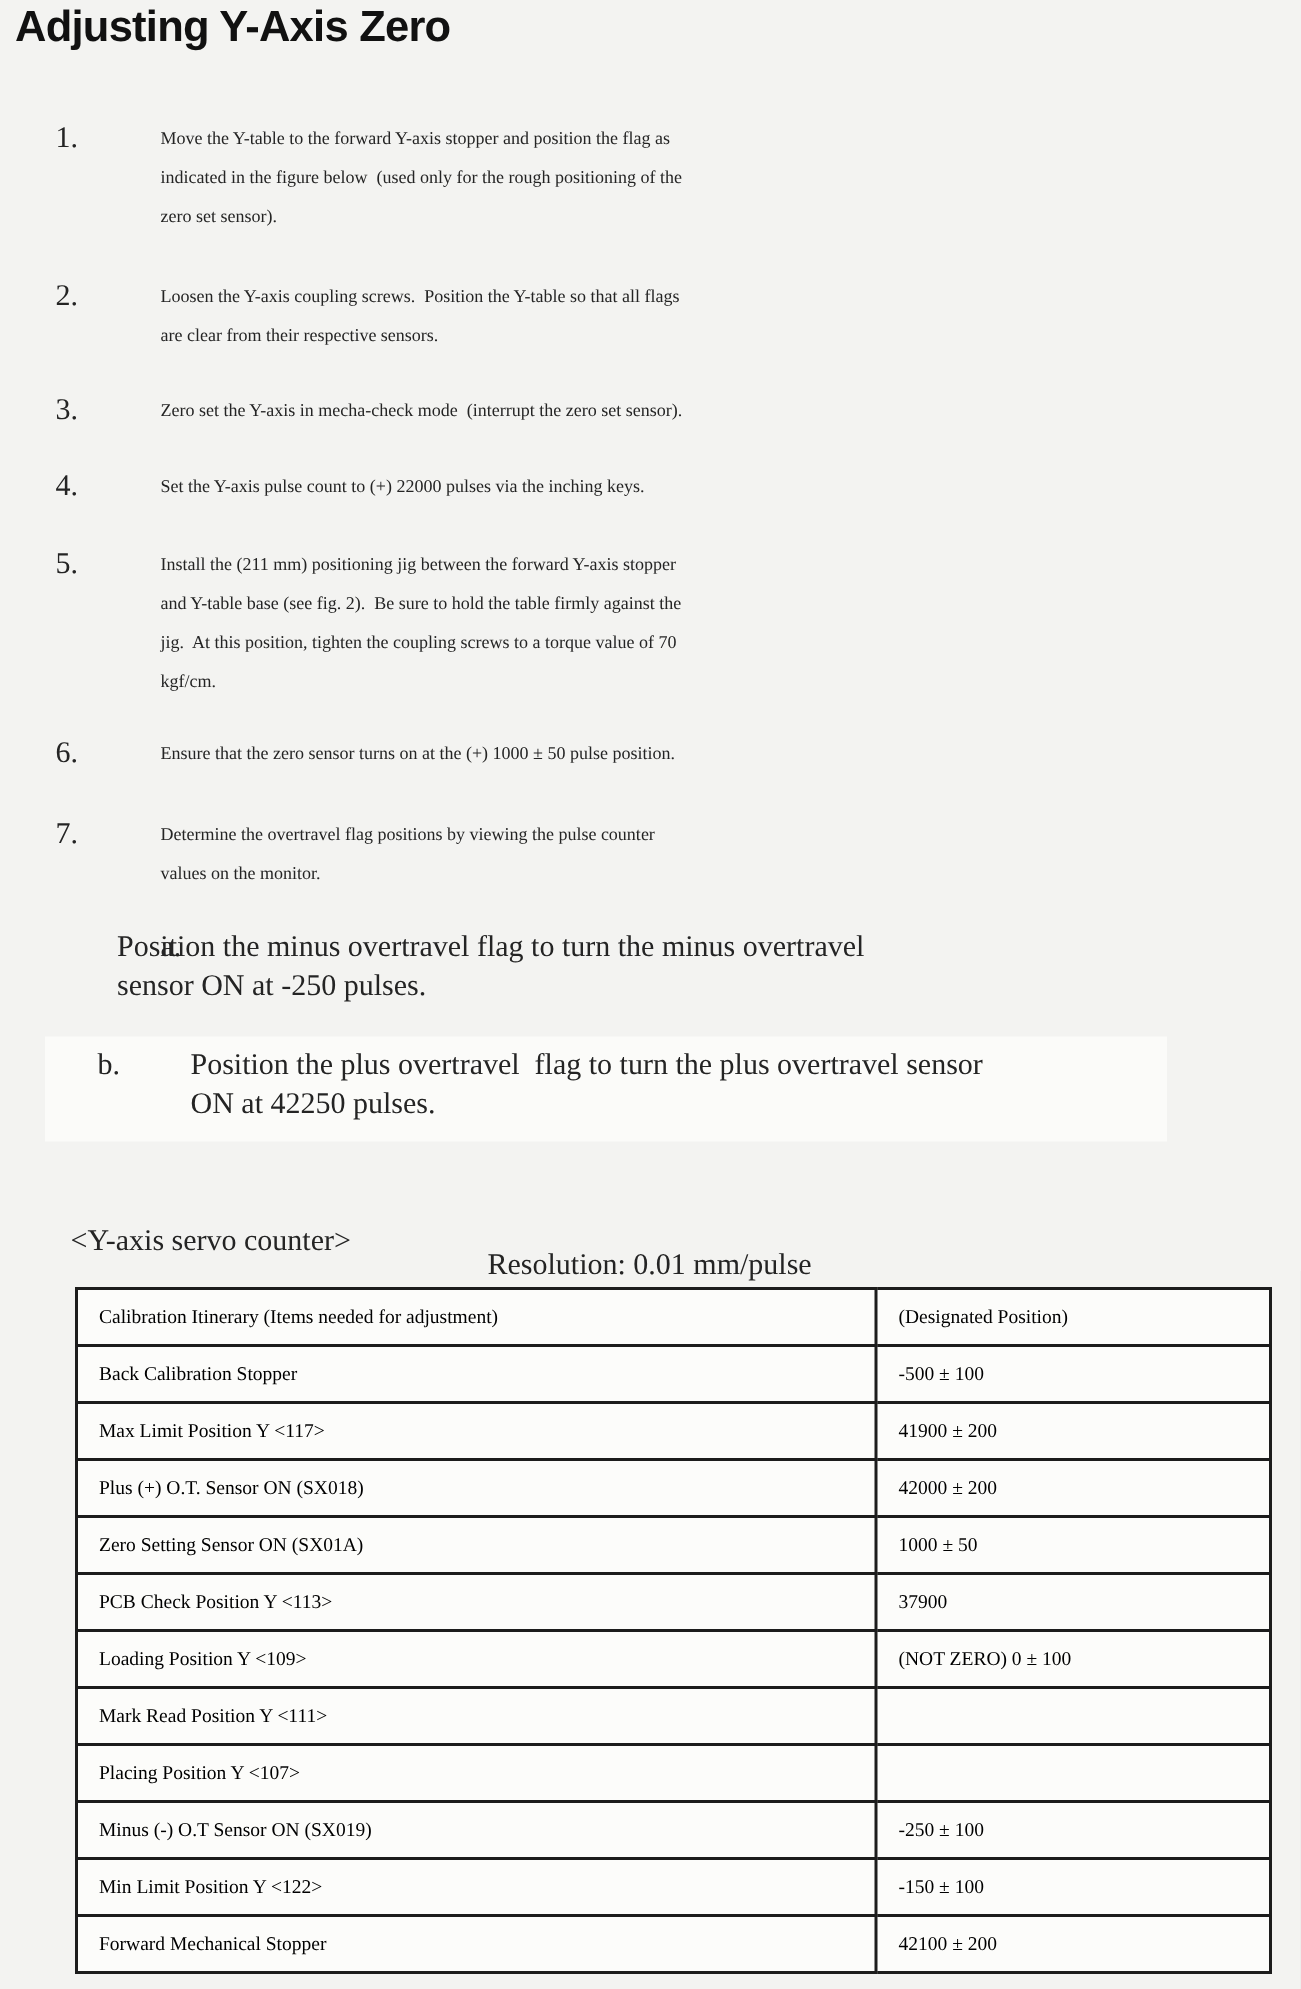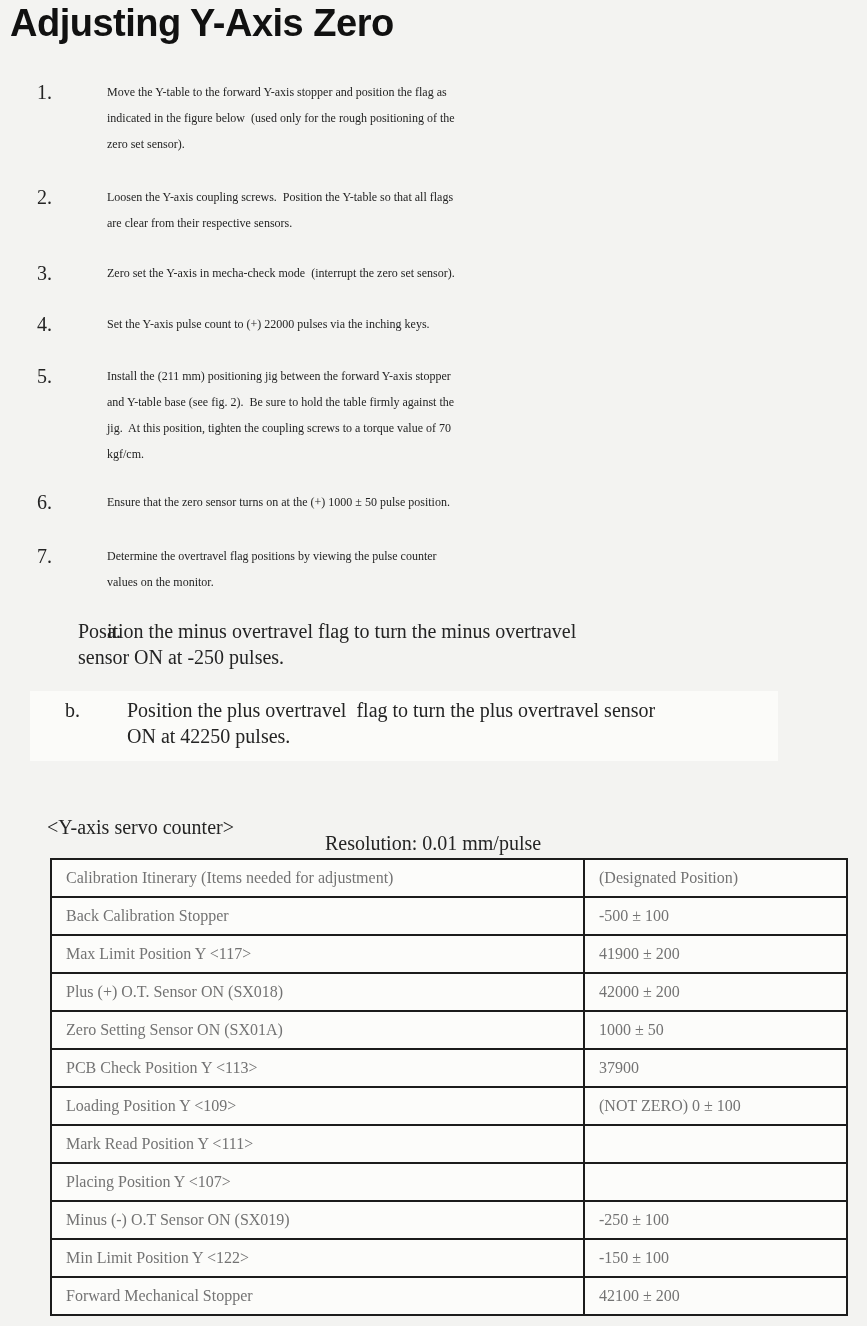--- a/index.html
+++ b/index.html
@@ -12,21 +12,21 @@
     color: #242424;
     overflow: hidden;
   }
   .title {
     position: absolute;
     left: 10px;
     top: 2px;
     margin: 0;
     font-family: "Liberation Sans", sans-serif;
     font-weight: bold;
-    font-size: 38px;
+    font-size: 29px;
     letter-spacing: -0.5px;
     color: #111;
     white-space: nowrap;
   }
   .step { position: absolute; left: 0; width: 830px; }
   .step .num {
     position: absolute;
     left: 37px;
     top: 0;
     font-size: 20px;
@@ -50,22 +50,22 @@
   .caption { position: absolute; top: 814px; left: 0; width: 867px; font-size: 20px; line-height: 26px; }
   .caption .cap-left  { position: absolute; left: 47px; white-space: pre; }
   .caption .cap-right { position: absolute; left: 325px; white-space: pre; margin-top: 16px; }
   table.servo {
     position: absolute;
     left: 50px;
     top: 858px;
     width: 796px;
     border-collapse: collapse;
     background: #fcfcfa;
-    font-size: 16px;
-    color: #737373;
+    font-size: 13px;
+    color: #000000;
     table-layout: fixed;
   }
   table.servo th, table.servo td {
     border: 2px solid #1c1c1c;
     height: 36px;
     padding: 0 4px 0 14px;
     font-weight: normal;
     text-align: left;
     vertical-align: middle;
     overflow: hidden;

